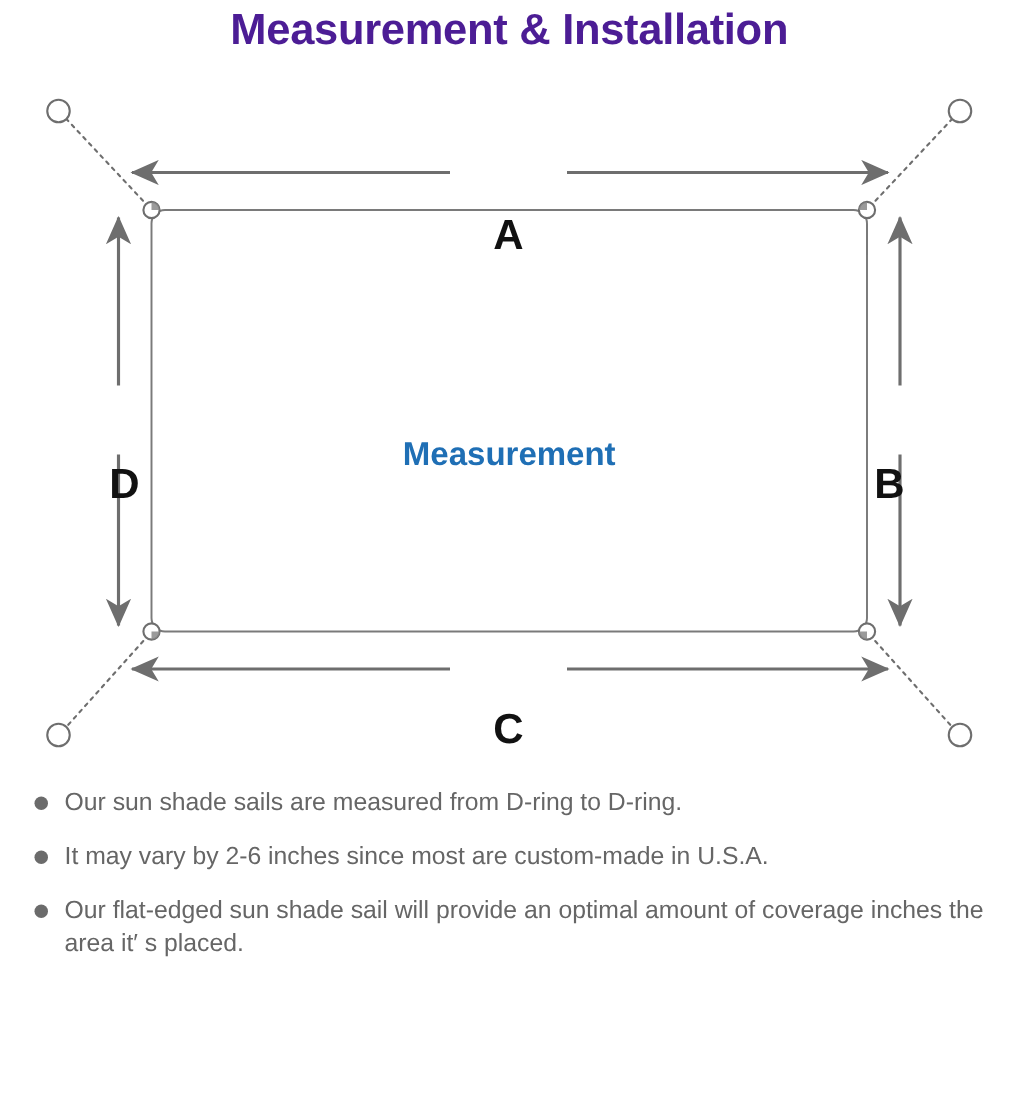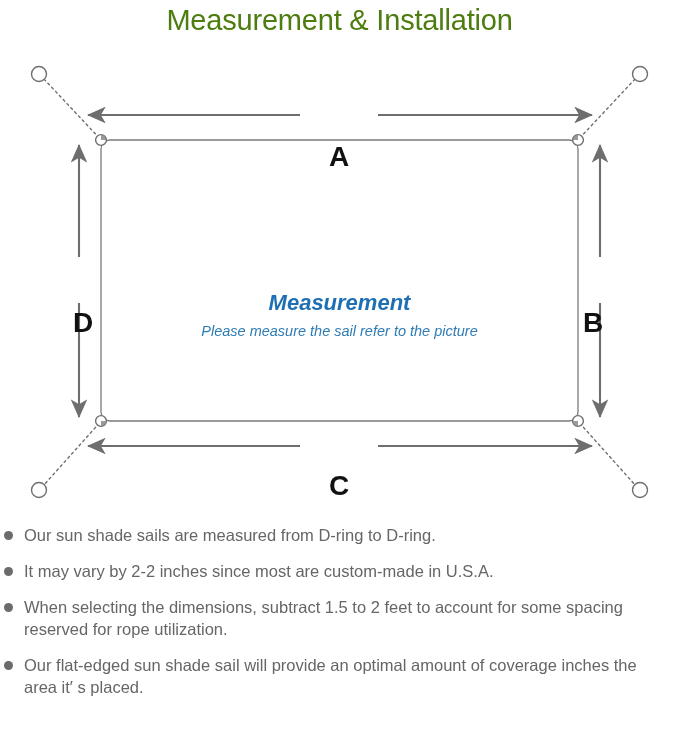--- a/index.html
+++ b/index.html
@@ -16,22 +16,22 @@
   }
 
   
   #page-title {
     position: absolute;
     left: 0;
     top: 0;
     width: 679px;
     text-align: center;
     font-size: 29px;
-    font-weight: normal;
-    color: #4d7c0f;
+    font-weight: bold;
+    color: #4c1d95;
     letter-spacing: -0.2px;
     line-height: 40px;
     white-space: nowrap;
   }
 
   
   #diagram {
     position: absolute;
     left: 0;
     top: 45px;
@@ -41,21 +41,20 @@
   #diagram svg {
     display: block;
   }
 
   
   .center-text {
     position: absolute;
     width: 679px;
     text-align: center;
     white-space: nowrap;
-    font-style: italic;
   }
   #sail-title {
     top: 245px;
     font-size: 22px;
     font-weight: bold;
     color: #1F6FB5;
   }
   #sail-subtitle {
     top: 278px;
     font-size: 14.5px;
@@ -81,21 +80,21 @@
   #notes {
     position: absolute;
     left: 0;
     top: 524px;
     width: 679px;
   }
   .note-row {
     position: relative;
     display: flex;
     align-items: flex-start;
-    padding-left: 4px;
+    padding-left: 23px;
     padding-right: 6px;
     margin-bottom: 14px;
   }
   .note-bullet {
     flex: 0 0 auto;
     width: 9px;
     height: 9px;
     border-radius: 50%;
     background: #6b6b6b;
     margin-top: 7px;
@@ -167,38 +166,33 @@
       <line x1="79" y1="258" x2="79" y2="372" marker-end="url(#arrHead)"></line>
     </g>
 
     <g stroke="#6e6e6e" stroke-width="2.1" fill="none">
       <line x1="600" y1="212" x2="600" y2="100" marker-end="url(#arrHead)"></line>
       <line x1="600" y1="258" x2="600" y2="372" marker-end="url(#arrHead)"></line>
     </g>
   </svg>
 
   <div class="center-text" id="sail-title">Measurement</div>
-  <div class="center-text" id="sail-subtitle">Please measure the sail refer to the picture</div>
 
   <div class="dim-letter" id="dim-a">A</div>
   <div class="dim-letter" id="dim-b">B</div>
   <div class="dim-letter" id="dim-c">C</div>
   <div class="dim-letter" id="dim-d">D</div>
 </div>
 
 <div id="notes">
   <div class="note-row">
     <span class="note-bullet"></span>
     <span class="note-text">Our sun shade sails are measured from D-ring to D-ring.</span>
   </div>
   <div class="note-row">
     <span class="note-bullet"></span>
-    <span class="note-text">It may vary by 2-2 inches since most are custom-made in U.S.A.</span>
-  </div>
-  <div class="note-row">
-    <span class="note-bullet"></span>
-    <span class="note-text">When selecting the dimensions, subtract 1.5 to 2 feet to account for some spacing reserved for rope utilization.</span>
+    <span class="note-text">It may vary by 2-6 inches since most are custom-made in U.S.A.</span>
   </div>
   <div class="note-row">
     <span class="note-bullet"></span>
     <span class="note-text">Our flat-edged sun shade sail will provide an optimal amount of coverage inches the area it′ s placed.</span>
   </div>
 </div>
 
 </body></html>

